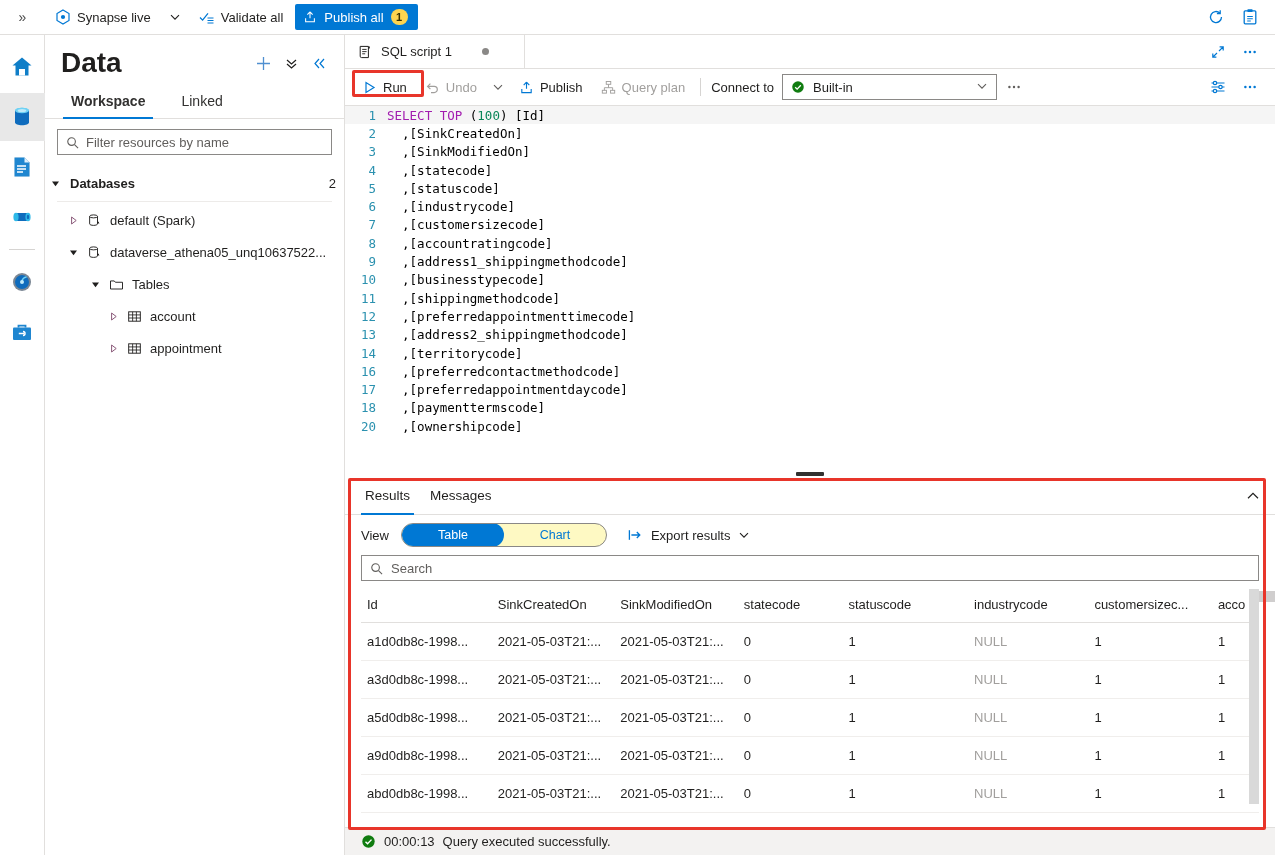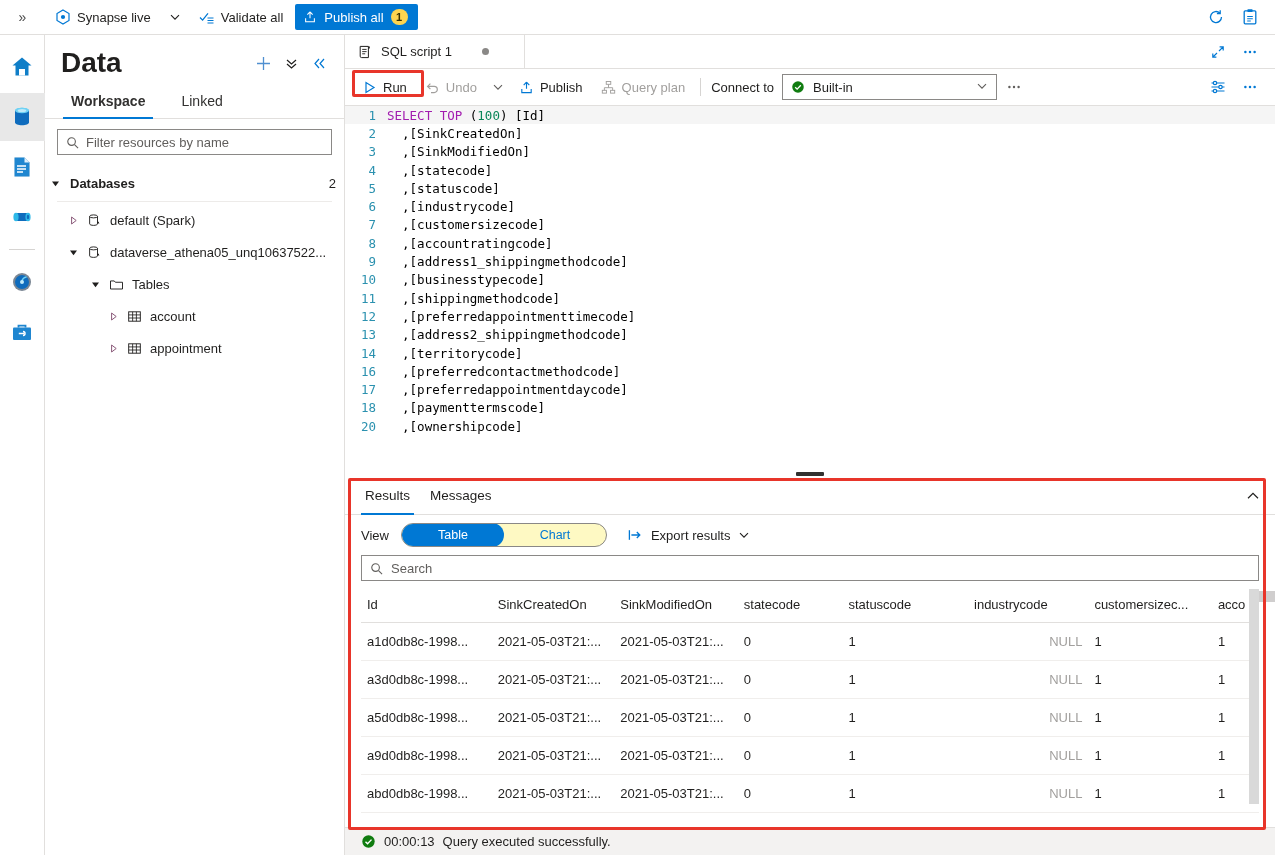--- a/index.html
+++ b/index.html
@@ -199,21 +199,21 @@
   .gtable th {
     text-align: left; font-weight: 400; font-size: 13px; color: #201f1e;
     padding: 8px 6px 10px 6px; border-bottom: 1px solid #e1dfdd;
     white-space: nowrap; overflow: hidden; text-overflow: ellipsis;
   }
   .gtable td {
     font-size: 13px; color: #201f1e; padding: 11px 6px;
     border-bottom: 1px solid #f0eeec; white-space: nowrap;
     overflow: hidden; text-overflow: ellipsis;
   }
-  .gtable td.nullv { color: #a19f9d; text-align: right; }
+  .gtable td.nullv { color: #a19f9d; }
   .vscroll {
     position: absolute; right: 0; top: 0; width: 10px; height: 100%; background: transparent;
   }
   .vthumb { position: absolute; right: 0; top: 0; width: 10px; height: 215px; background: #d9d9d9; }
   .hscroll { height: 11px; background: #f3f2f1; position: relative; margin-top: 2px; }
   .hthumb { position: absolute; left: 0; top: 0; height: 11px; width: 600px; background: #d0cece; }
 
   
   .statusbar {
     height: 28px; min-height: 28px; display: flex; align-items: center; gap: 8px;

